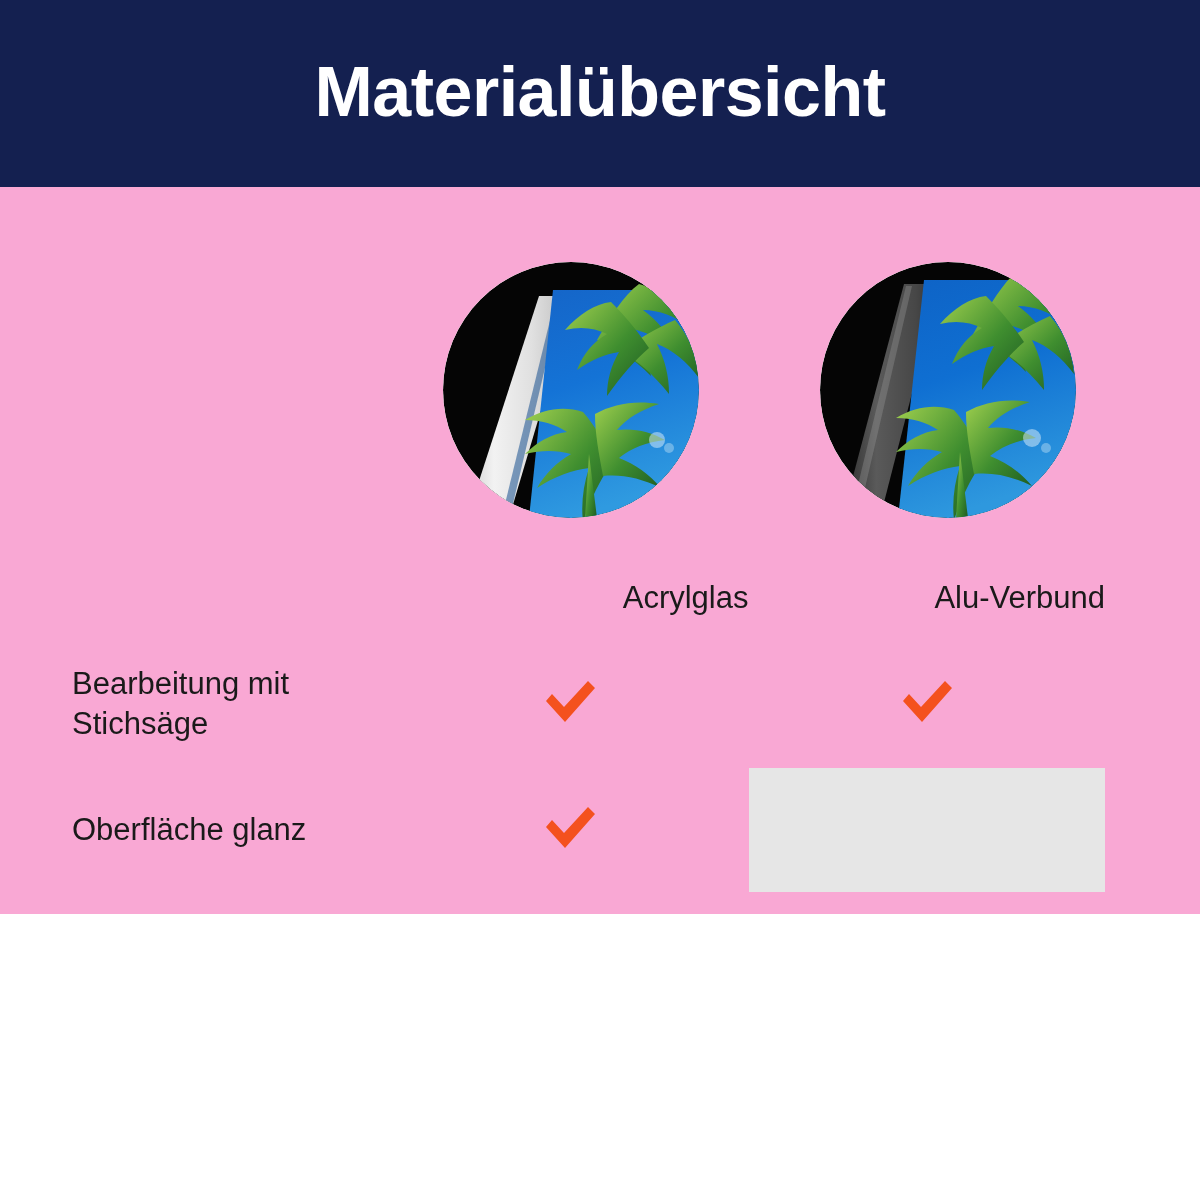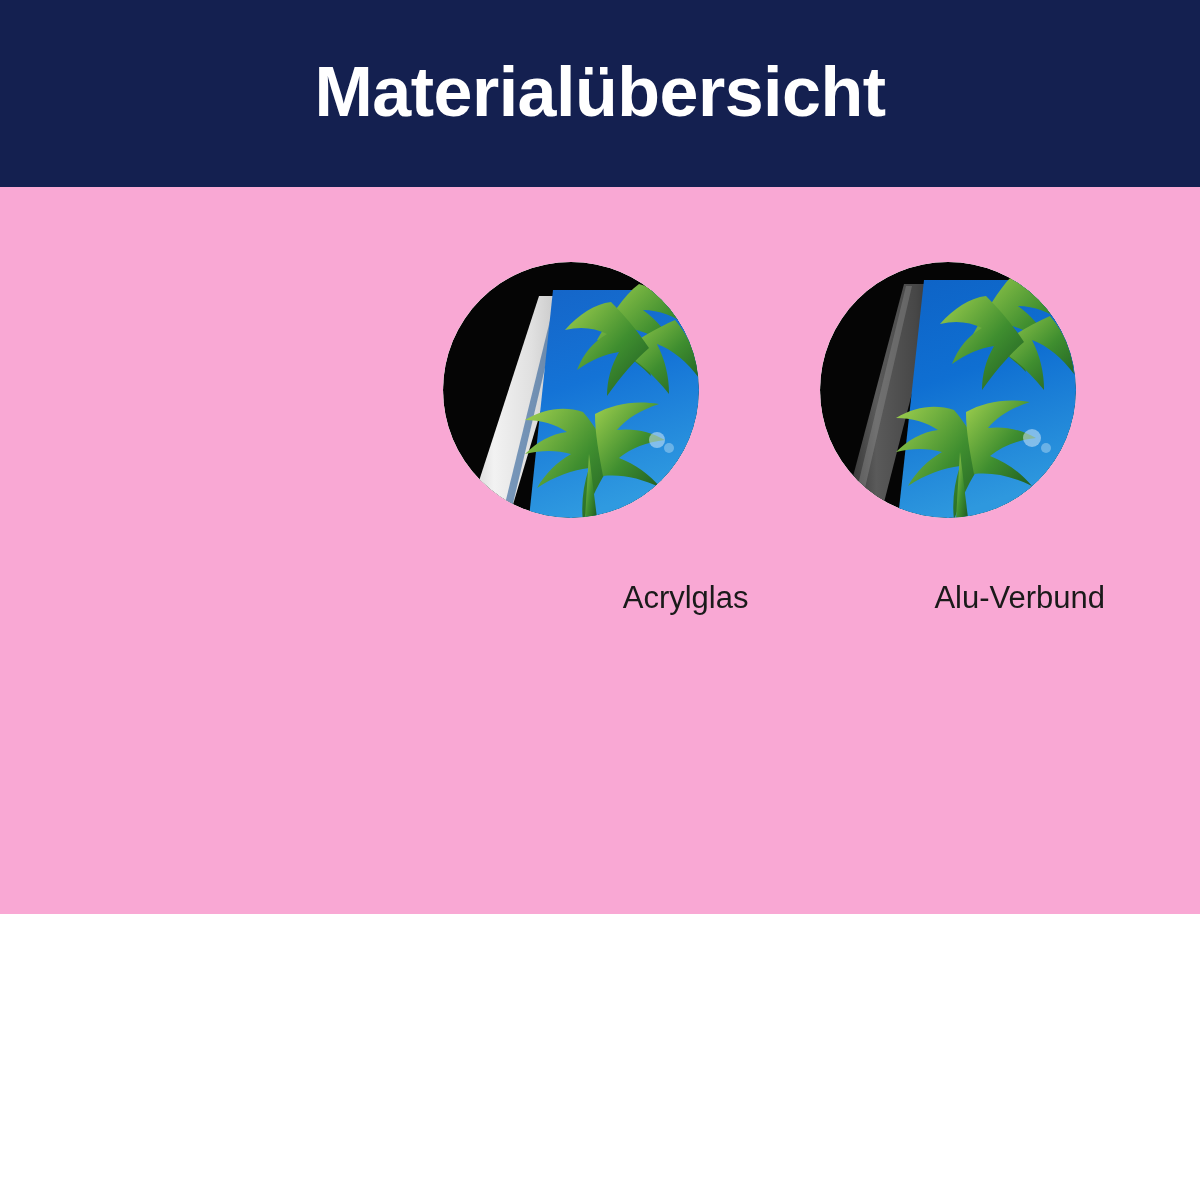--- a/index.html
+++ b/index.html
@@ -266,20 +266,55 @@
       <thead>
         <tr>
           <th class="head-blank"></th>
           <th class="vdiv">Acrylglas</th>
           <th class="vdiv">Alu-Verbund</th>
         </tr>
       </thead>
 
       <tbody>
 
-
-
+        <tr class="row-tall">
+          <td class="rowlabel hrule-top">
+            <span>Bearbeitung mit</span><br>
+            <span>Stichsäge</span>
+          </td>
+          <td class="cell vdiv hrule-top">
+            <span class="check">
+              <svg viewBox="0 0 56 44" aria-hidden="true">
+                <path d="M4 21 L10 14 L22 27 L46 1 L53 8 L23 42 Z" fill="#f4511e"></path>
+              </svg>
+            </span>
+          </td>
+          <td class="cell vdiv hrule-top">
+            <span class="check">
+              <svg viewBox="0 0 56 44" aria-hidden="true">
+                <path d="M4 21 L10 14 L22 27 L46 1 L53 8 L23 42 Z" fill="#f4511e"></path>
+              </svg>
+            </span>
+          </td>
+        </tr>
+
+
+        <tr>
+          <td class="rowlabel hrule-top">
+            <span>Oberfläche glanz</span>
+          </td>
+          <td class="cell vdiv hrule-top">
+            <span class="check">
+              <svg viewBox="0 0 56 44" aria-hidden="true">
+                <path d="M4 21 L10 14 L22 27 L46 1 L53 8 L23 42 Z" fill="#f4511e"></path>
+              </svg>
+            </span>
+          </td>
+          <td class="cell vdiv hrule-top gray">
+            <span class="empty-mark"></span>
+          </td>
+        </tr>
 
       </tbody>
     </table>
   </div>
 
 </div>
 
 </body></html>

